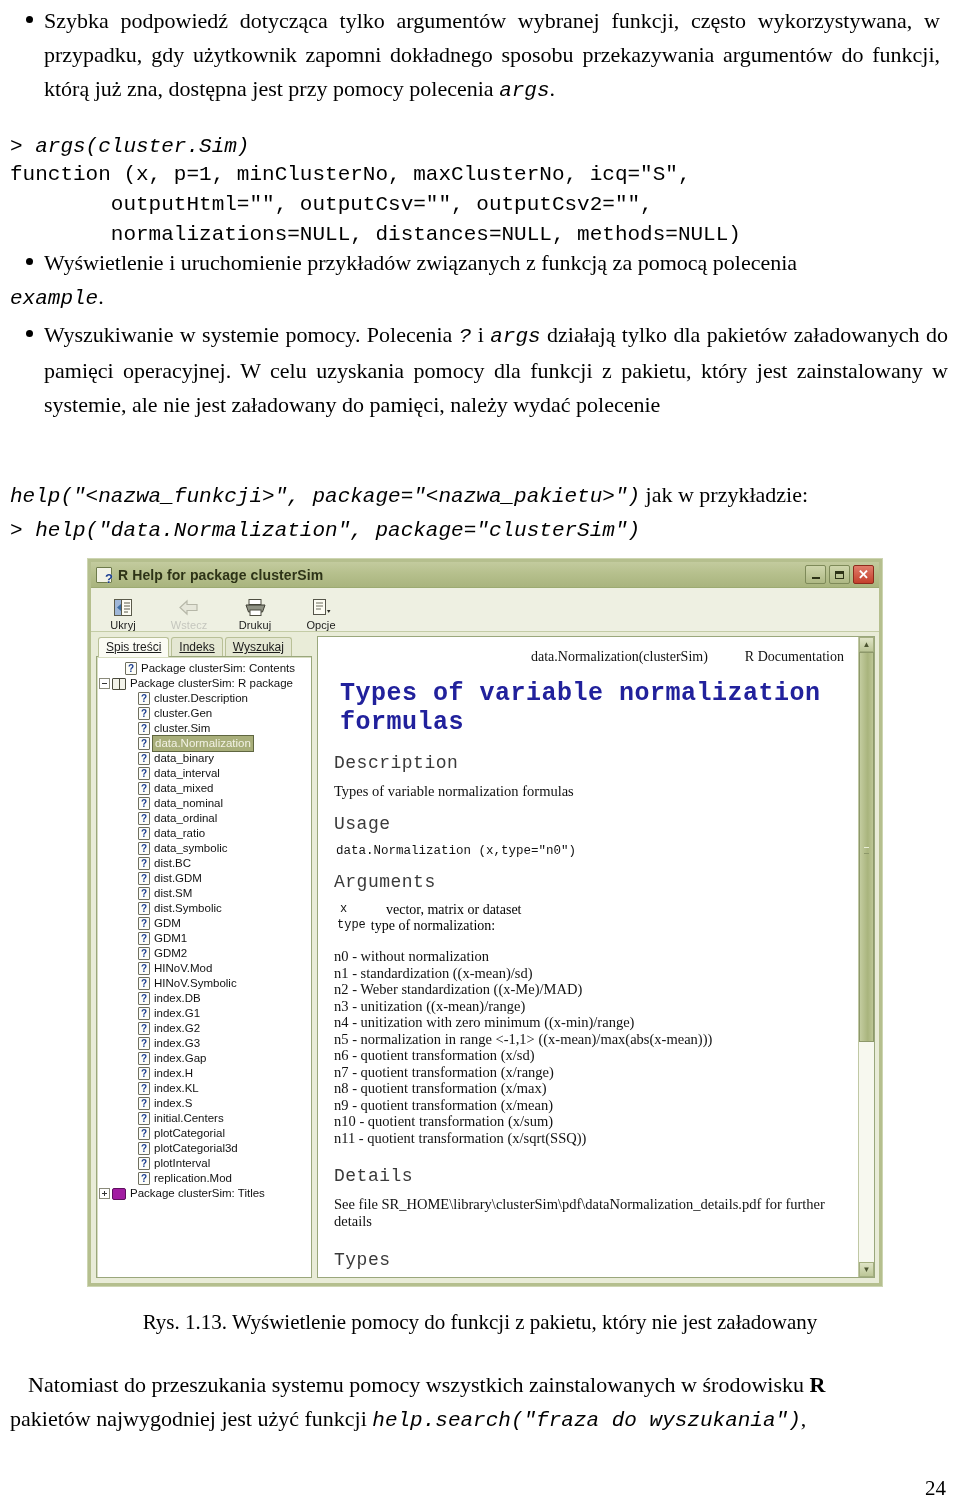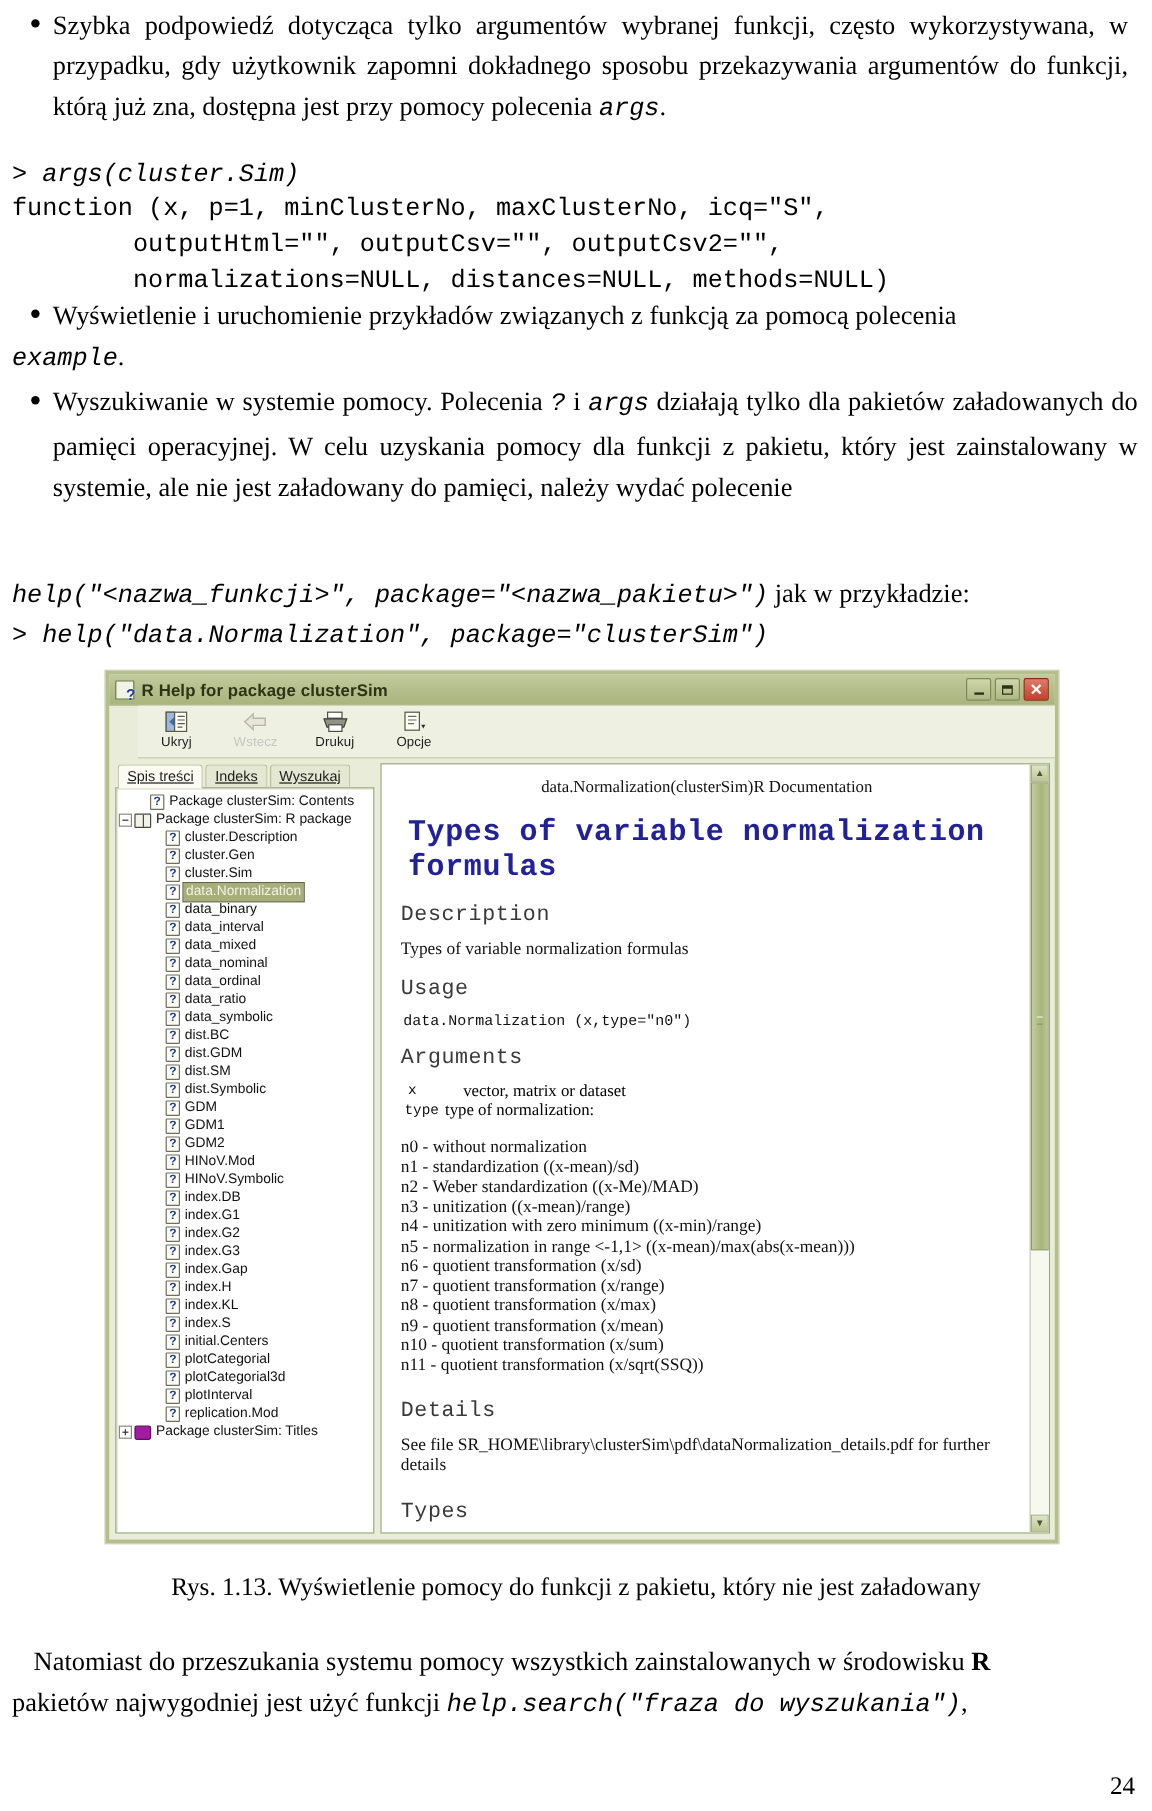--- a/index.html
+++ b/index.html
@@ -71,21 +71,21 @@
     background: linear-gradient(180deg,#e07c6a,#c4402c);
     border-color: #8d2a1c; color: #fff; font-weight: bold; font-size: 13px;
   }
   .wbtn .min-glyph { display:block; width:8px; height:2px; background:#2d3317; margin-top:6px; }
   .wbtn .max-glyph { display:block; width:9px; height:8px; border:1.5px solid #2d3317; border-top-width:3px; }
 
   .toolbar {
     height: 44px; flex: 0 0 44px;
     background: #eef0e2;
     border-bottom: 1px solid #c4cca6;
-    display: flex; align-items: flex-start; padding: 3px 6px 0 6px; gap: 14px; margin-left: 24px;
+    display: flex; align-items: flex-end; padding: 3px 6px 0 6px; gap: 14px;
   }
   .tb-item { width: 52px; display: flex; flex-direction: column; align-items: center; gap: 1px; }
   .tb-item.disabled { opacity: .42; }
   .tb-ico { height: 21px; display: flex; align-items: center; justify-content: center; }
   .tb-label { font-size: 11px; color: #1b1b1b; letter-spacing: .1px; }
   .tb-item.disabled .tb-label { color: #8c8c8c; }
 
   .body { flex: 1 1 auto; display: flex; padding: 4px 4px 5px 5px; gap: 5px; min-height: 0; }
 
   
@@ -142,21 +142,21 @@
 
   
   .rightpane { flex: 1 1 auto; display: flex; min-width: 0; }
   .contentbox {
     flex: 1 1 auto; background: #ffffff; border: 1px solid #9aa77c;
     display: flex; min-width: 0; overflow: hidden;
   }
   .content {
     flex: 1 1 auto; padding: 12px 14px 4px 16px; overflow: hidden; min-width: 0;
   }
-  .doc-head { display: flex; justify-content: center; font-family: "Liberation Serif", serif; font-size: 14px; color: #111; }
+  .doc-head { display: flex; justify-content: flex-end; font-family: "Liberation Serif", serif; font-size: 14px; color: #111; gap: 37px; }
   .doc-title {
     font-family: "Liberation Mono", monospace; font-weight: bold;
     font-size: 25px; color: #21219c; margin: 14px 0 16px 6px; letter-spacing: .5px;
   }
   .sec-head {
     font-family: "Liberation Mono", monospace; font-size: 18px; color: #3a3a3a;
     margin: 14px 0 10px 0; letter-spacing: .5px;
   }
   .sec-body { font-family: "Liberation Serif", serif; font-size: 14.5px; color: #111; margin-bottom: 4px; }
   .usage-code { font-family: "Liberation Mono", monospace; font-size: 12.5px; color: #111; margin: 2px 0 0 2px; }

